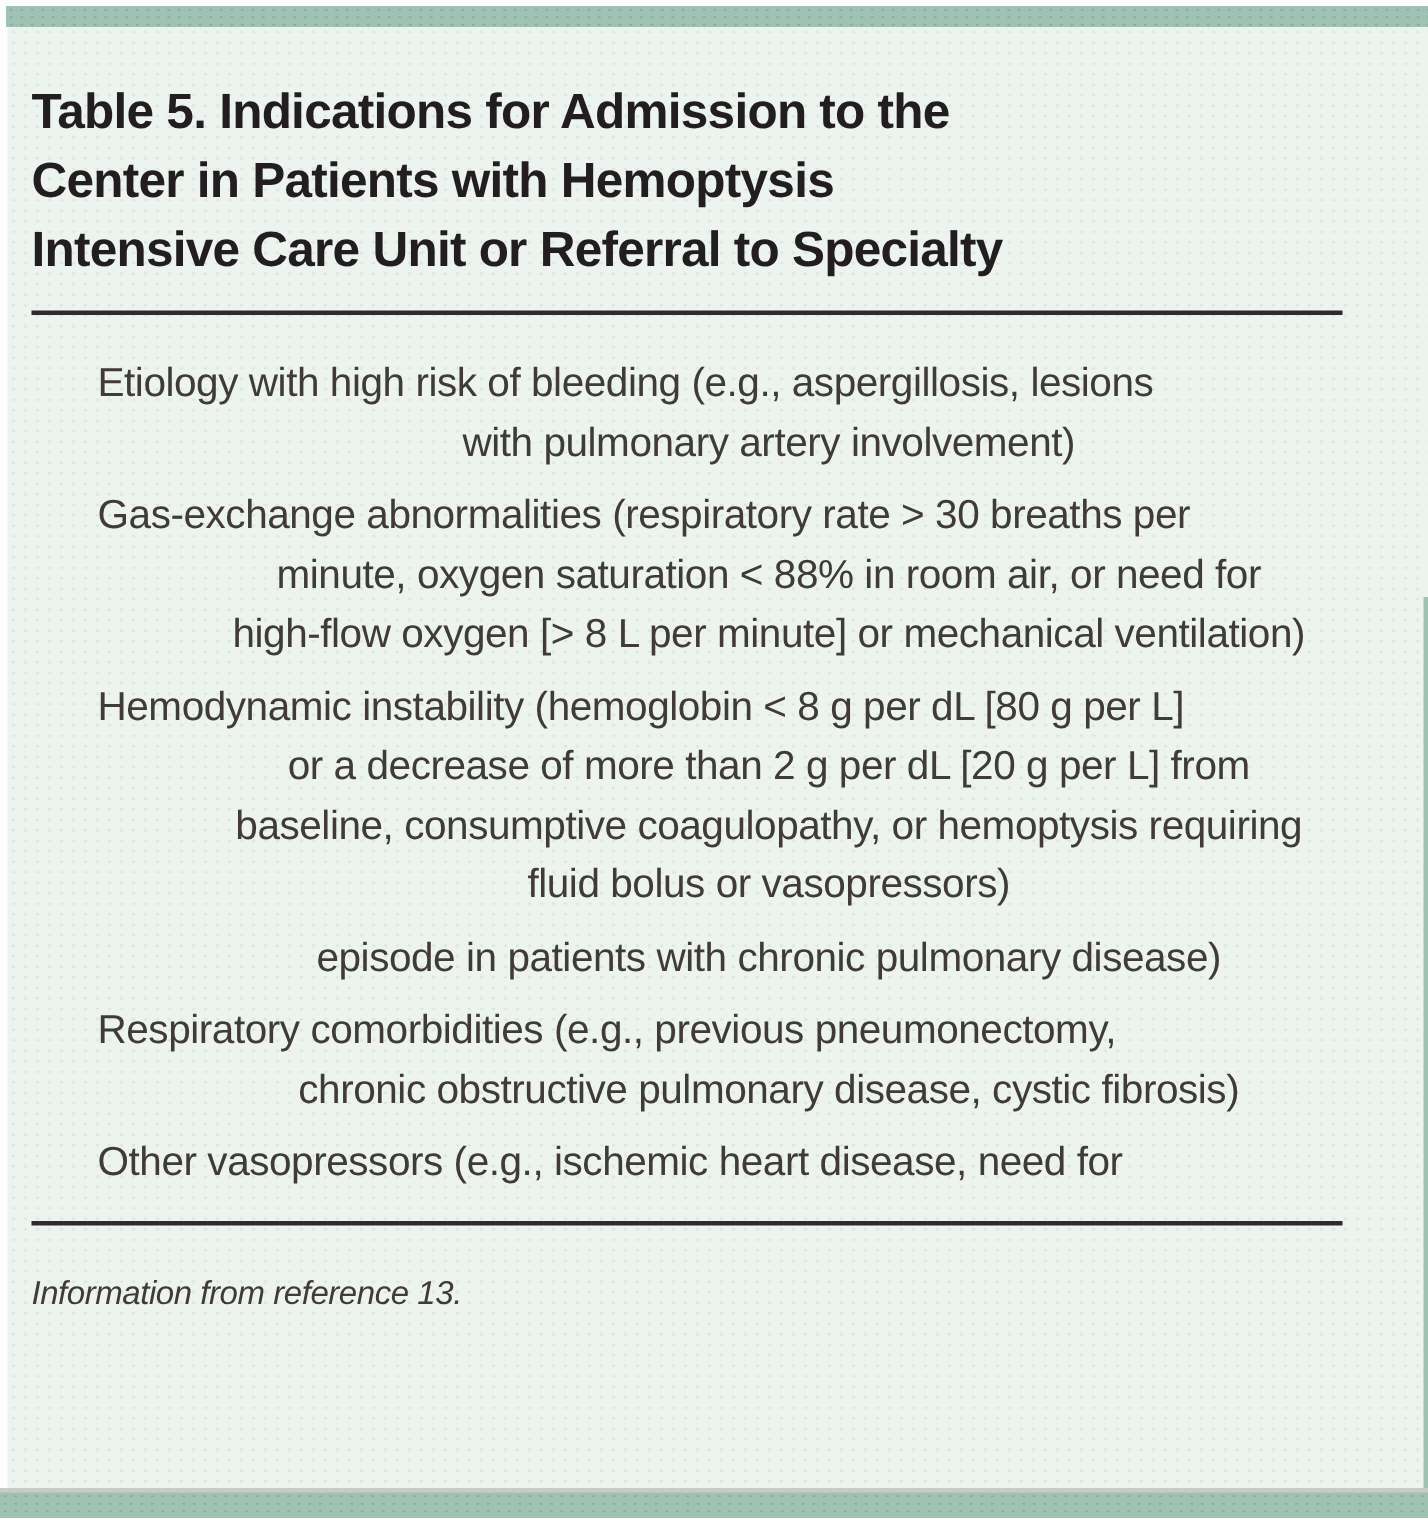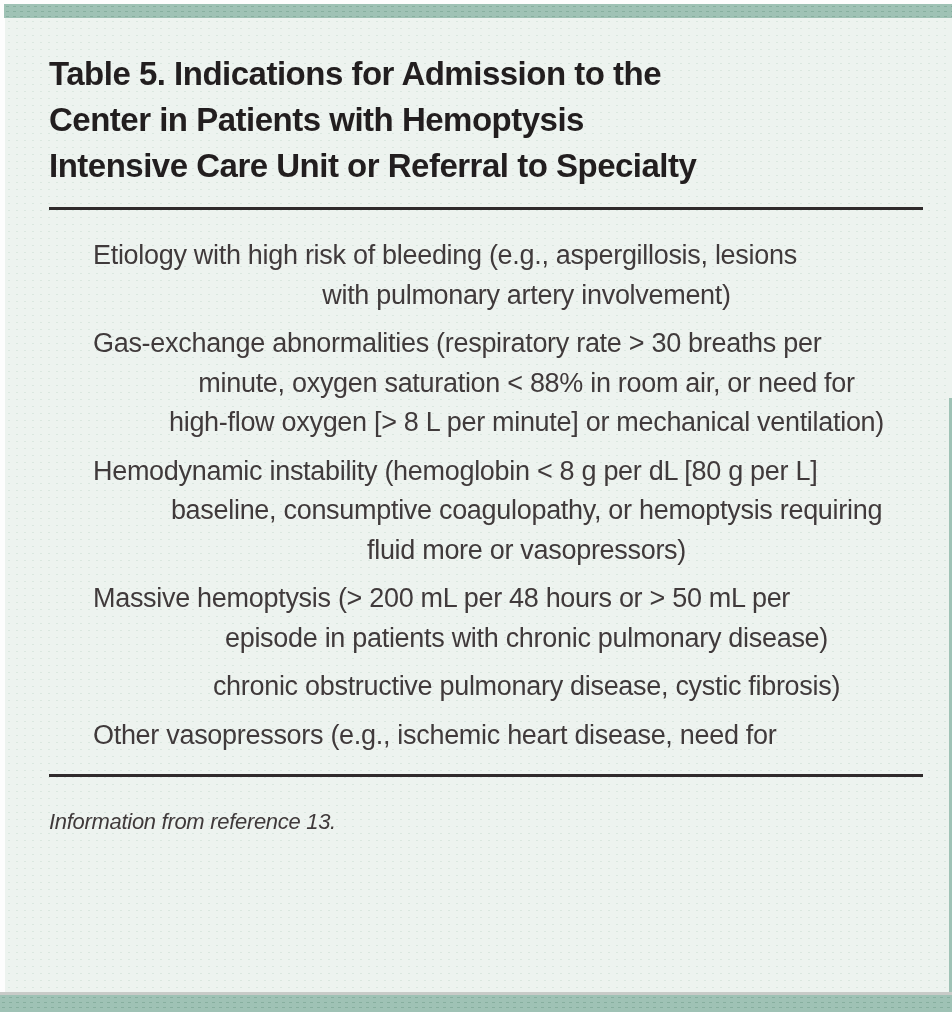--- a/index.html
+++ b/index.html
@@ -15,21 +15,21 @@
     background-color: #9fc2b5;
     background-image: radial-gradient(#87af9f 1px, transparent 1.2px);
     background-size: 7px 5px;
   }
   .table-panel {
     position: absolute; top: 18px; left: 5px; right: 0; bottom: 17px;
     background-color: #edf3ef;
     background-image: radial-gradient(rgba(170,200,185,0.28) 1px, transparent 1.2px);
     background-size: 8px 7px;
   }
-  .content { padding-left: 44px; padding-right: 20px; }
+  .content { padding-left: 16px; padding-right: 20px; }
   .table-title {
     margin-top: 33px;
     font-size: 33px;
     font-weight: bold;
     line-height: 46px;
     letter-spacing: -0.5px;
     color: #221e1f;
   }
   .rule {
     height: 3px;
@@ -86,28 +86,29 @@
           <div class="line">Etiology with high risk of bleeding (e.g., aspergillosis, lesions</div>
           <div class="line cont">with pulmonary artery involvement)</div>
         </div>
         <div class="item">
           <div class="line">Gas-exchange abnormalities (respiratory rate &gt; 30 breaths per</div>
           <div class="line cont">minute, oxygen saturation &lt; 88% in room air, or need for</div>
           <div class="line cont">high-flow oxygen [&gt; 8 L per minute] or mechanical ventilation)</div>
         </div>
         <div class="item">
           <div class="line">Hemodynamic instability (hemoglobin &lt; 8 g per dL [80 g per L]</div>
+          <div class="line cont">or a decrease of more than 2 g per dL [20 g per L] from</div>
           <div class="line cont">baseline, consumptive coagulopathy, or hemoptysis requiring</div>
-          <div class="line cont">fluid more or vasopressors)</div>
+          <div class="line cont">fluid bolus or vasopressors)</div>
         </div>
         <div class="item">
-          <div class="line">Massive hemoptysis (&gt; 200 mL per 48 hours or &gt; 50 mL per</div>
           <div class="line cont">episode in patients with chronic pulmonary disease)</div>
         </div>
         <div class="item">
+          <div class="line">Respiratory comorbidities (e.g., previous pneumonectomy,</div>
           <div class="line cont">chronic obstructive pulmonary disease, cystic fibrosis)</div>
         </div>
         <div class="item">
           <div class="line">Other vasopressors (e.g., ischemic heart disease, need for</div>
         </div>
       </div>
     <div class="rule rule-bottom"></div>
     <div class="footnote">Information from reference 13.</div>
   </div>
 </div>

